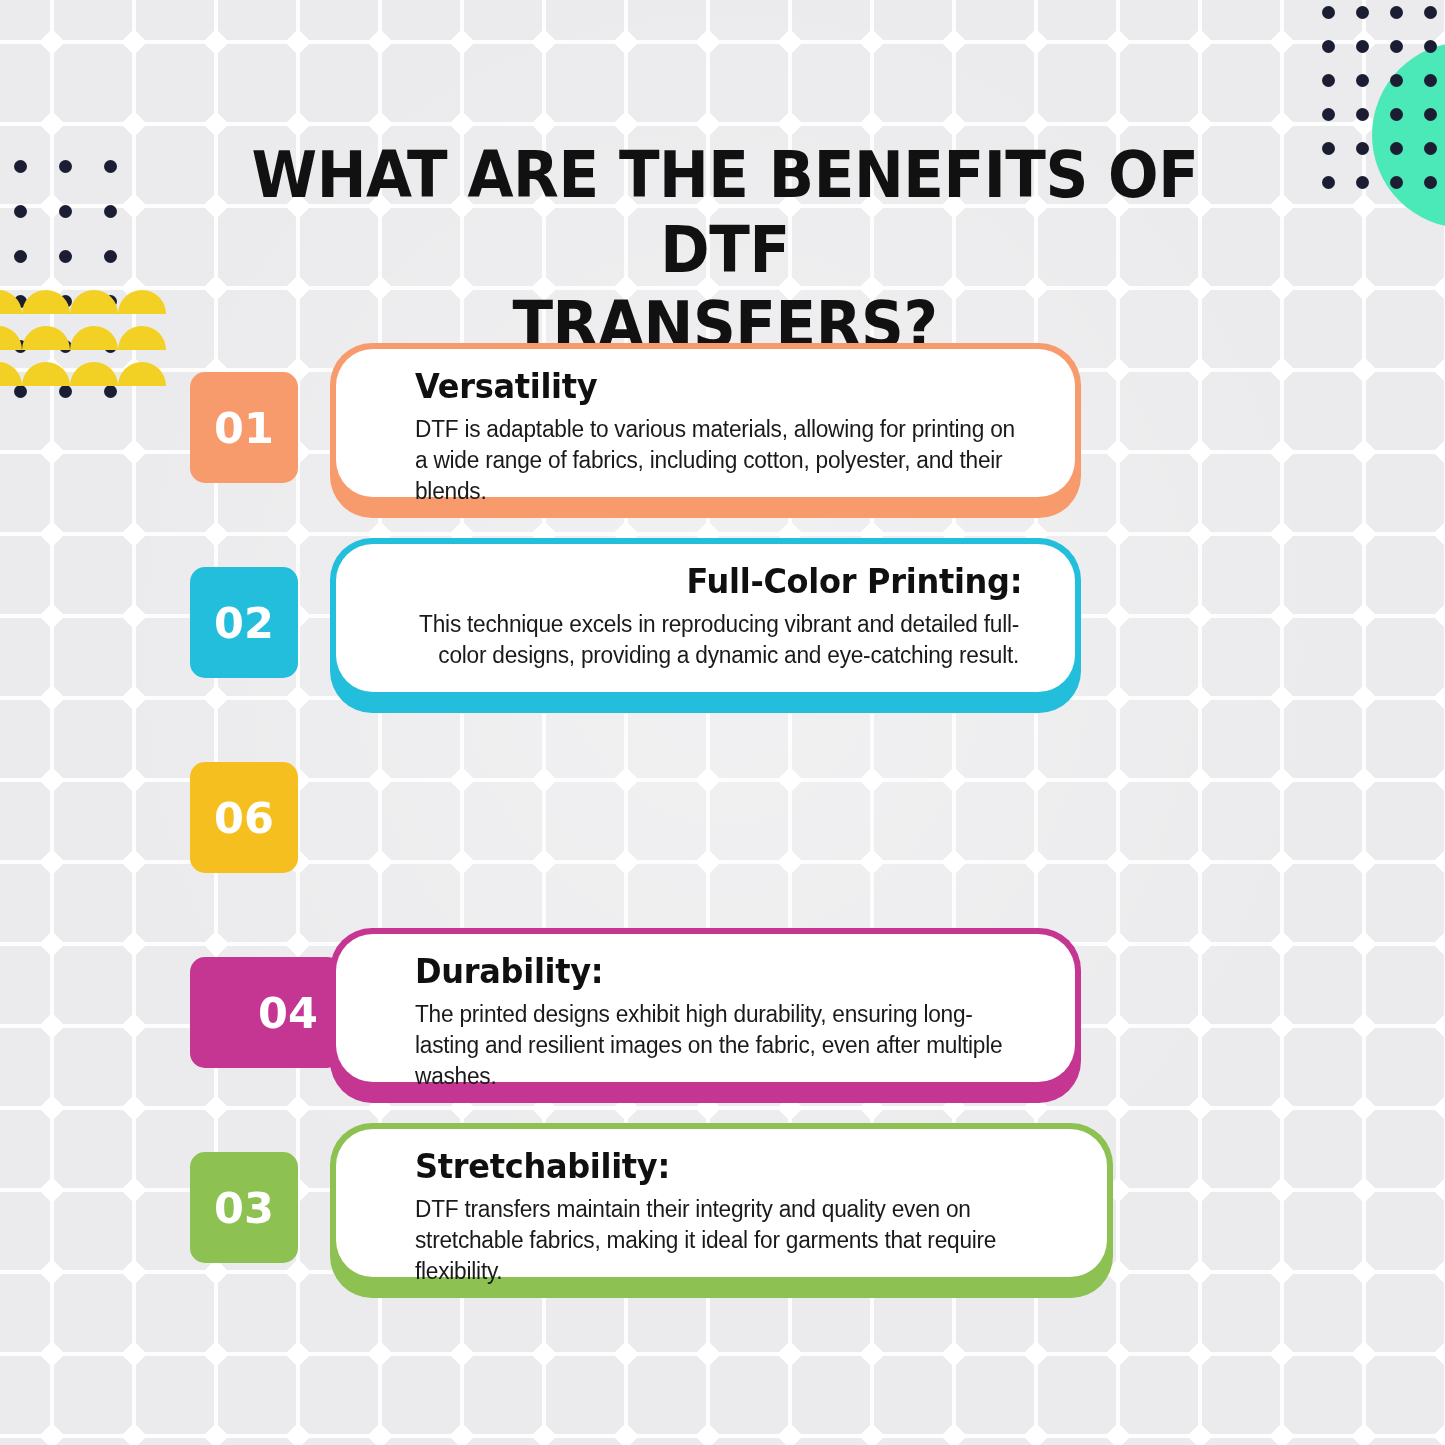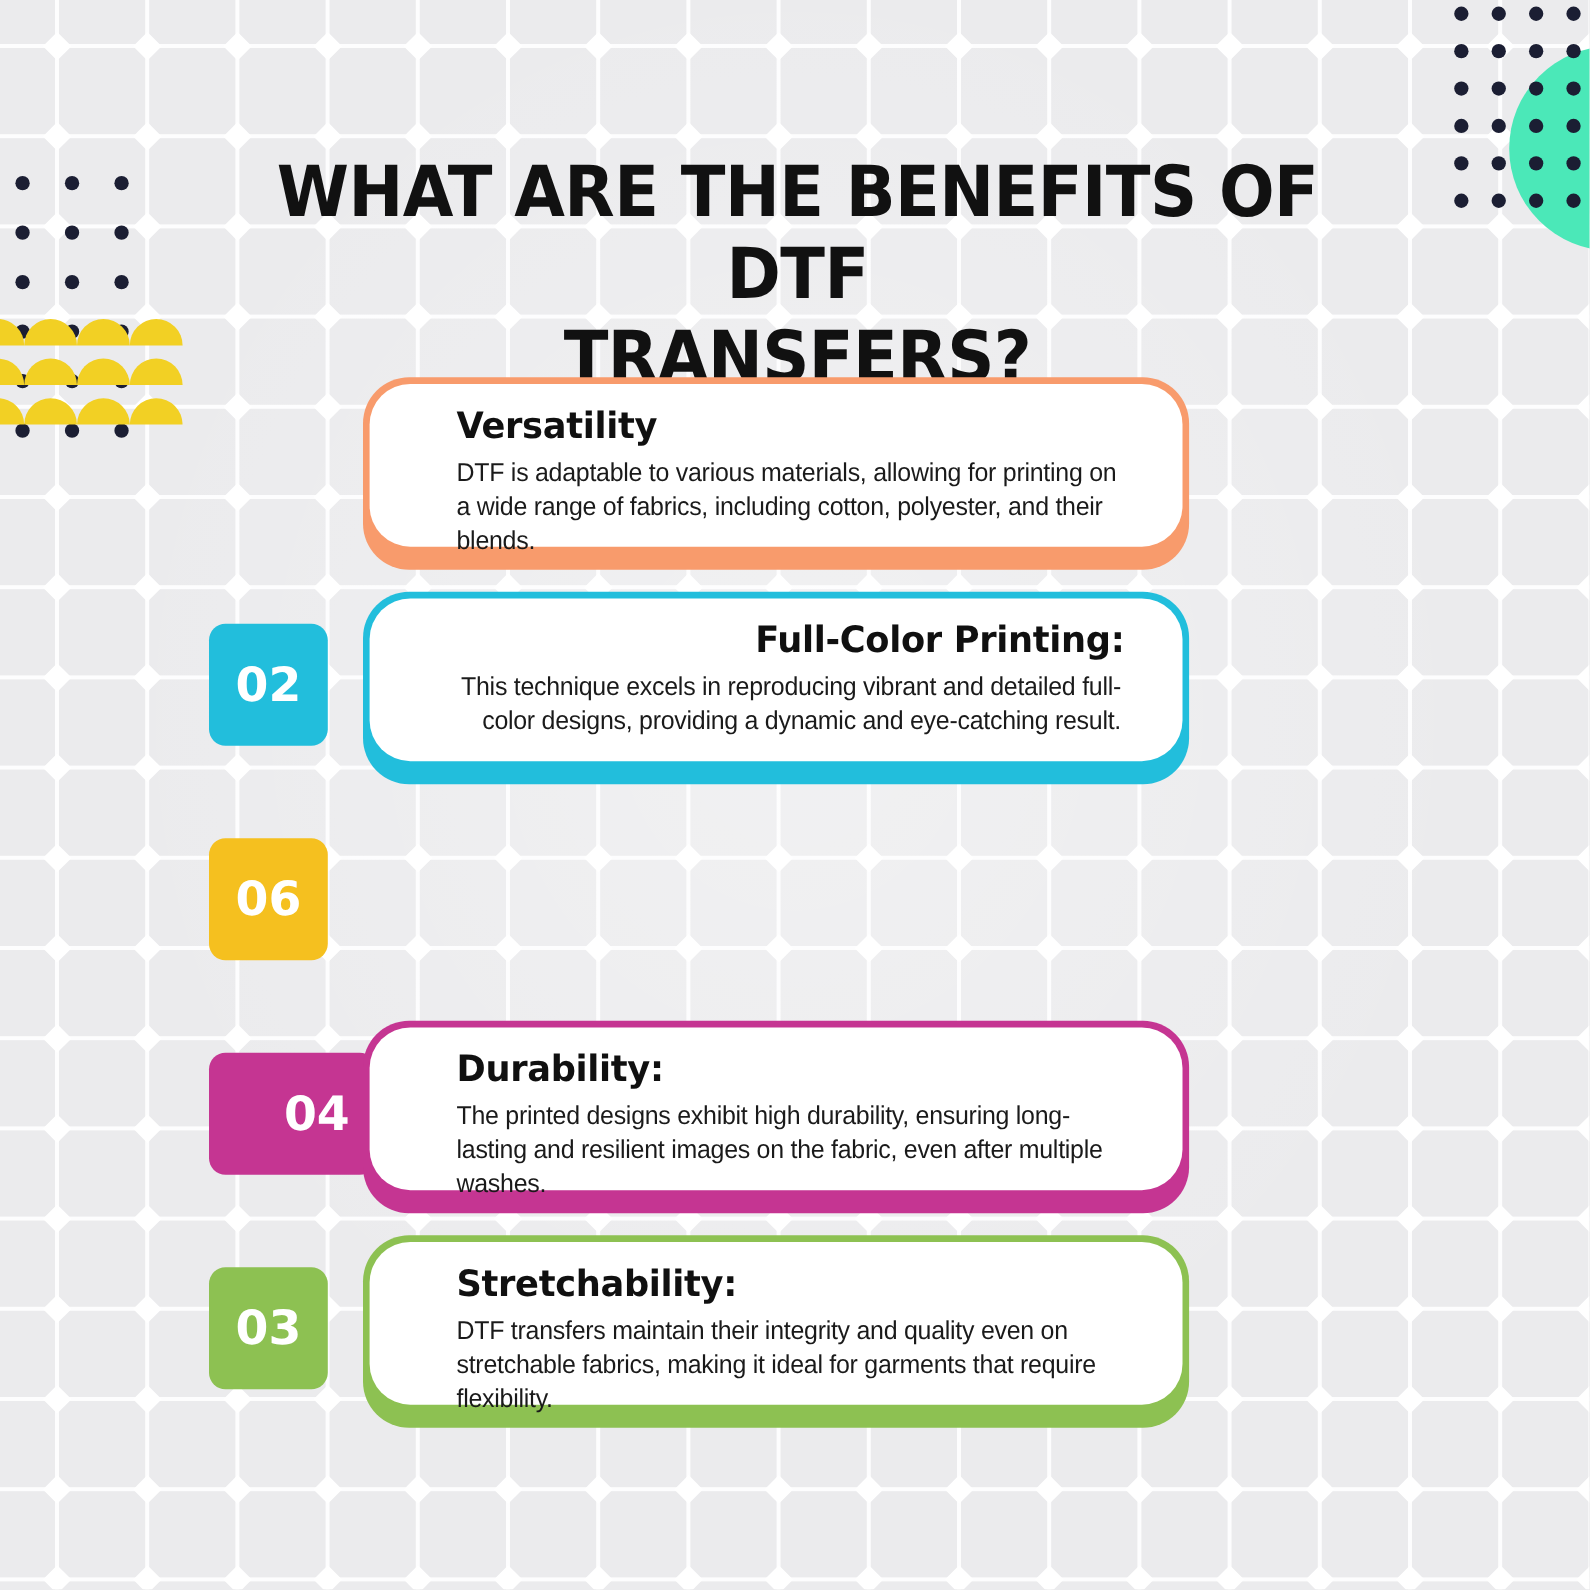--- a/index.html
+++ b/index.html
@@ -569,20 +569,23 @@
       <span class="semi" style="left: 48px; top: 84px; background: rgb(242, 208, 36);"></span>
       <span class="semi" style="left: 96px; top: 84px; background: rgb(242, 208, 36);"></span>
       <span class="semi" style="left: 144px; top: 84px; background: rgb(242, 208, 36);"></span>
     </div>
 
   <div id="title">WHAT ARE THE BENEFITS OF DTF
 TRANSFERS?</div>
 
   <div id="cards">
       <div class="row">
+        <div class="badge" style="background: rgb(248, 155, 108);">
+          <span>01</span>
+        </div>
         <div class="card-shell" style="background: rgb(248, 155, 108);">
           <div class="card-body">
             <div class="card-title">Versatility</div>
             <div class="card-text">DTF is adaptable to various materials, allowing for printing on a wide range of fabrics, including cotton, polyester, and their blends.</div>
           </div>
         </div>
       </div>
       <div class="row">
         <div class="badge" style="background: rgb(34, 190, 220);">
           <span>02</span>
@@ -607,21 +610,21 @@
           <div class="card-body">
             <div class="card-title">Durability:</div>
             <div class="card-text">The printed designs exhibit high durability, ensuring long-lasting and resilient images on the fabric, even after multiple washes.</div>
           </div>
         </div>
       </div>
       <div class="row">
         <div class="badge" style="background: rgb(141, 193, 82);">
           <span>03</span>
         </div>
-        <div class="card-shell" style="background: rgb(141, 193, 82);">
+        <div class="card-shell" style="background: rgb(141, 193, 82); padding-left: 32px;">
           <div class="card-body">
             <div class="card-title">Stretchability:</div>
             <div class="card-text">DTF transfers maintain their integrity and quality even on stretchable fabrics, making it ideal for garments that require flexibility.</div>
           </div>
         </div>
       </div>
     </div>
 
 </div>
 

